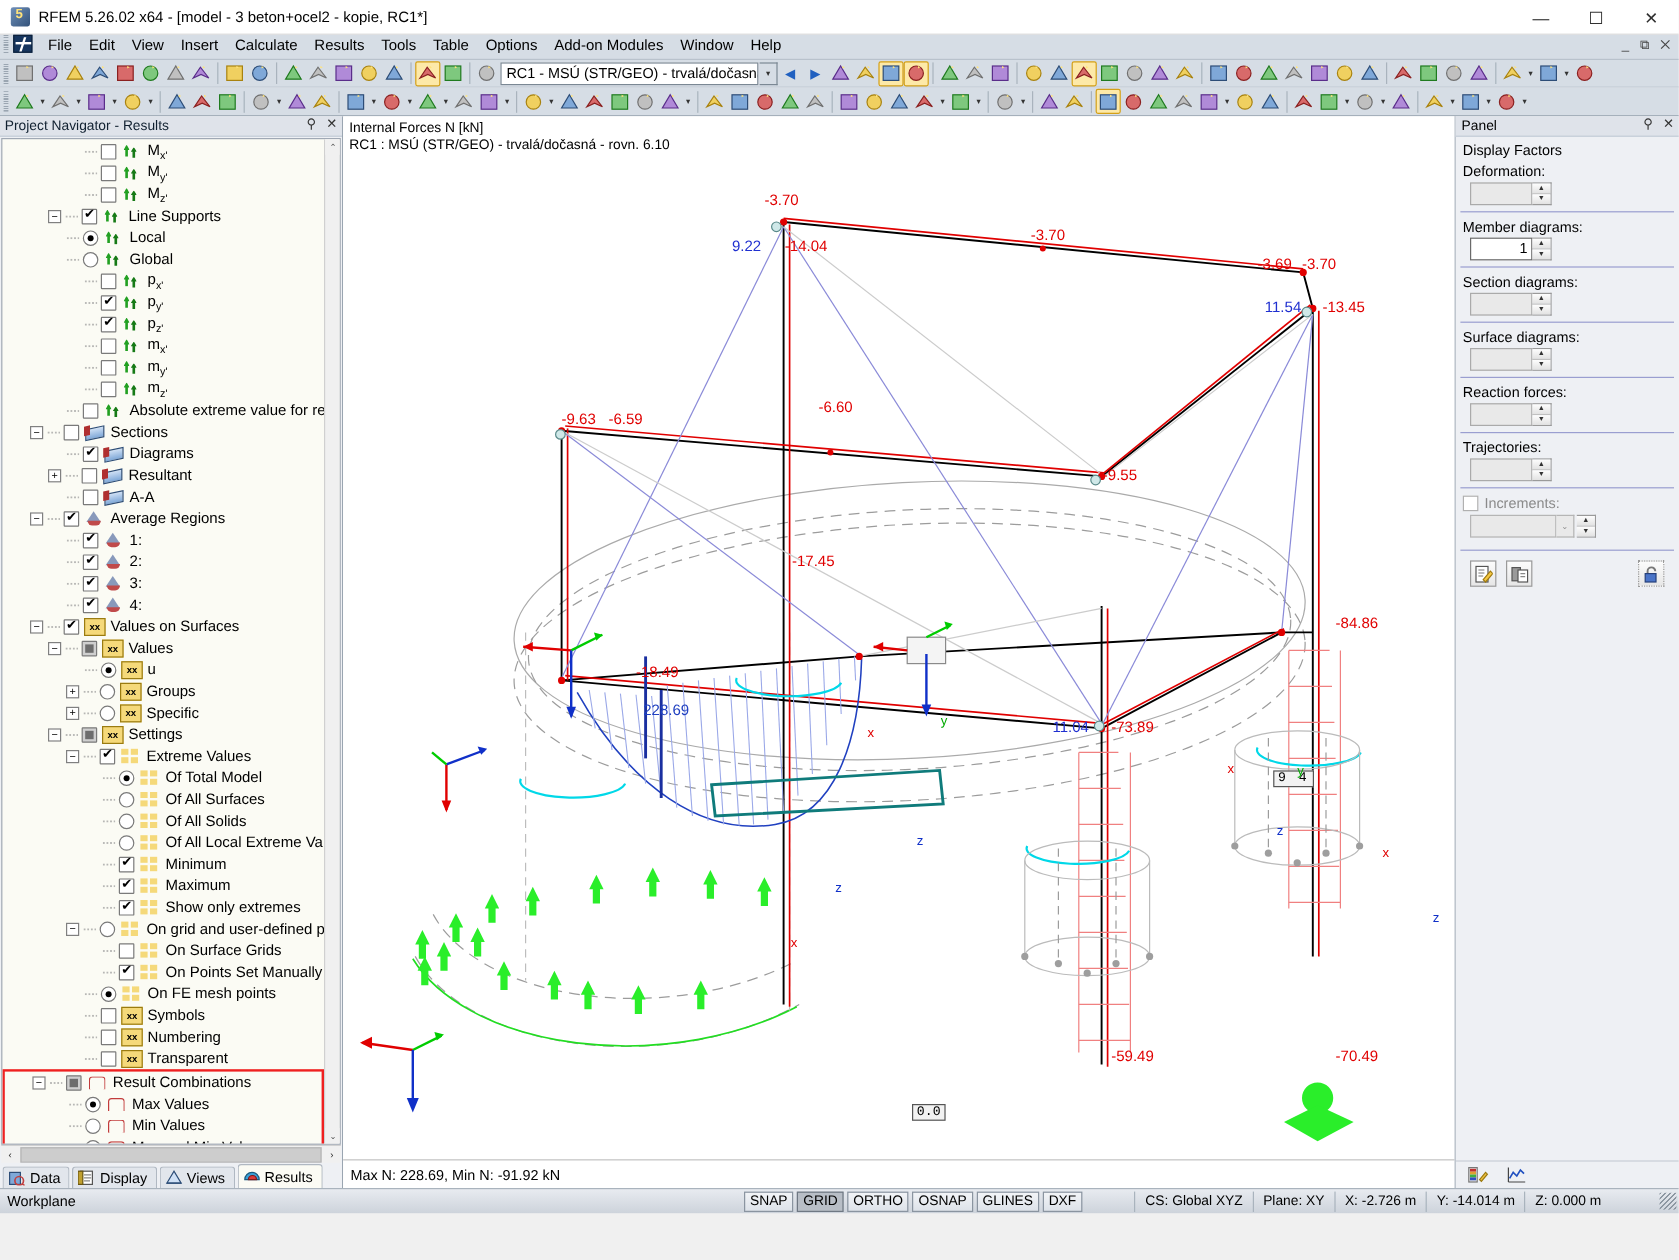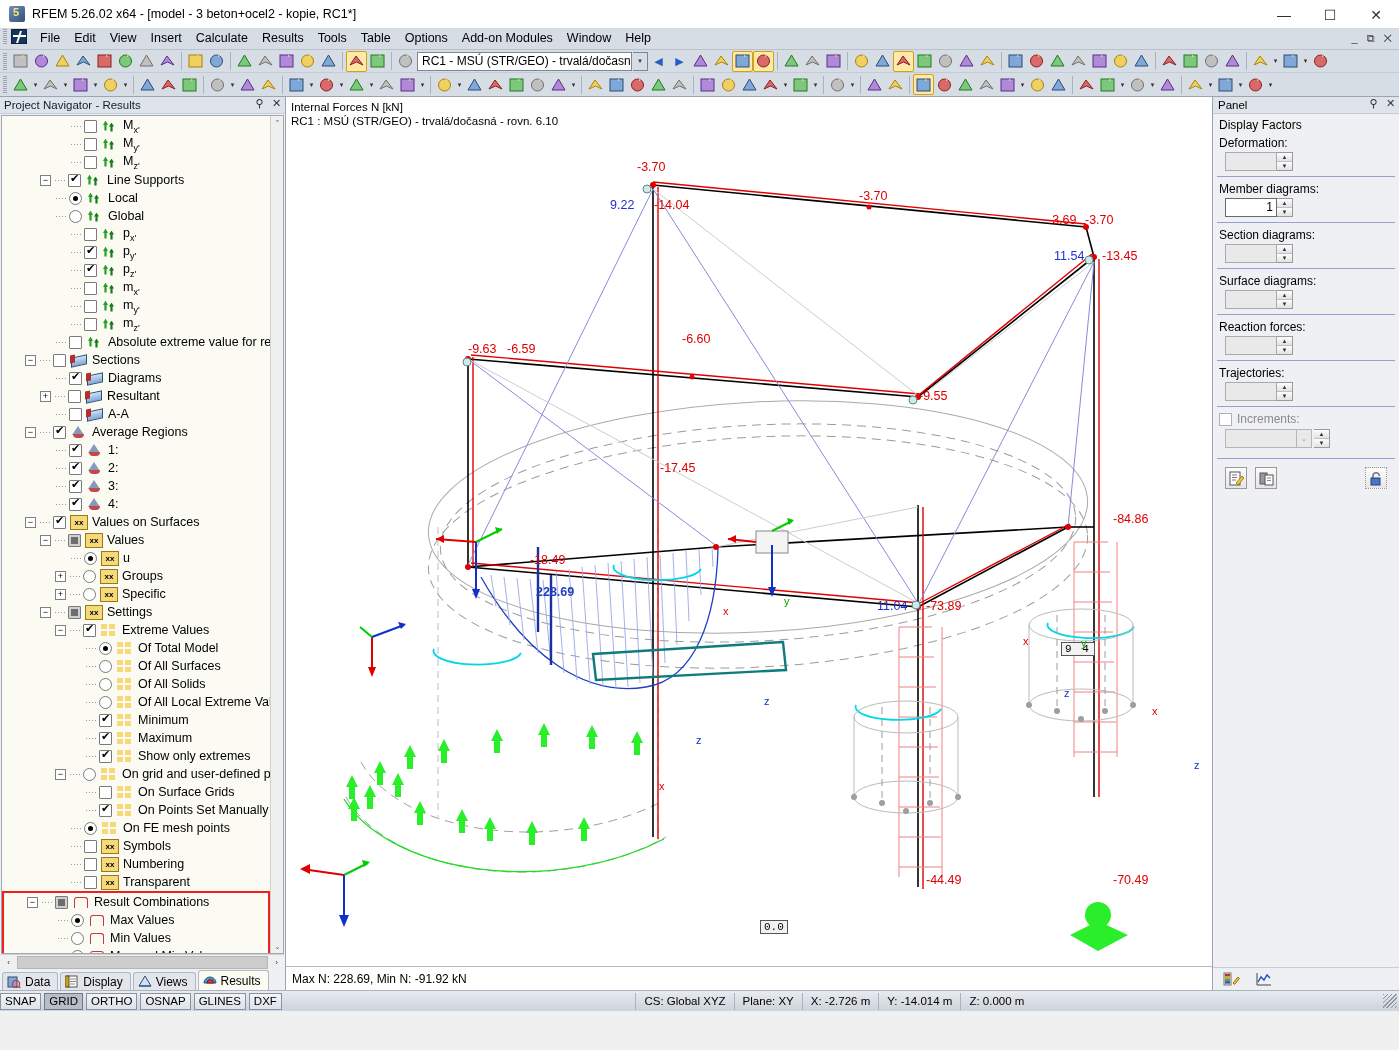--- a/index.html
+++ b/index.html
@@ -171,21 +171,21 @@
   
   #viewwrap { flex:1; background:#fff; display:flex; flex-direction:column;
     border-right:1px solid #9aa5b1; position:relative; }
   #viewport { flex:1; position:relative; overflow:hidden; background:#fff; }
   #vp-status { height:24px; border-top:1px solid #b8b8b8; background:#fff; font-size:12px;
     display:flex;align-items:center;padding-left:6px; color:#000; }
   #vp-header { position:absolute; left:5px; top:3px; font-size:11.5px; line-height:14px; color:#000; }
   .lab { position:absolute; font-size:12.5px; white-space:nowrap; }
   .lab.red { color:#e00000; }
   .lab.blue { color:#2030d0; }
-  .lab.navy { color:#2040c0;font-weight:bold; }
+  .lab.navy { color:#2040c0; }
   .valuebox { position:absolute; background:#f2f2f2; border:1px solid #555;
     font-family:"Liberation Mono", monospace; font-size:11px; padding:0 3px; color:#000; }
 
   
   #panel { width:186px; background:#eef0f4; display:flex; flex-direction:column; }
   #panel-title { height:17px; display:flex;align-items:center; background:#dfe3ea;
     font-size:11.5px; padding-left:5px; position:relative; border-bottom:1px solid #c3ccd6; }
   #panel-title .ptc { position:absolute;right:2px;top:0;display:flex;gap:4px; }
   #panel-title .ptc span { font-size:11px;color:#333;width:13px;text-align:center;cursor:default; }
   #panel-body { flex:1; background:#eef0f4; padding:2px 4px 0 4px; }
@@ -1544,21 +1544,21 @@
           <div class="lab red" style="left: 182px; top: 245px;">-9.63</div>
           <div class="lab red" style="left: 221px; top: 245px;">-6.59</div>
           <div class="lab red" style="left: 396px; top: 235px;">-6.60</div>
           <div class="lab red" style="left: 633px; top: 292px;">-9.55</div>
           <div class="lab red" style="left: 374px; top: 364px;">-17.45</div>
           <div class="lab red" style="left: 827px; top: 415px;">-84.86</div>
           <div class="lab red" style="left: 244px; top: 456px;">-18.49</div>
           <div class="lab navy" style="left: 250px; top: 488px;">228.69</div>
           <div class="lab blue" style="left: 591px; top: 502px;">11.04</div>
           <div class="lab red" style="left: 640px; top: 502px;">-73.89</div>
-          <div class="lab red" style="left: 640px; top: 776px;">-44.49</div>
+          <div class="lab red" style="left: 640px; top: 776px;">-59.49</div>
           <div class="lab red" style="left: 827px; top: 776px;">-70.49</div>
         </div>
 
       <div class="valuebox" style="left:474px;top:823px">0.0</div>
       <div class="valuebox" style="left:775px;top:545px;letter-spacing:2px">9  4</div>
 
       <div class="lab" style="left:437px;top:508px;color:#e00000;font-size:11px">x</div>
       <div class="lab" style="left:498px;top:498px;color:#00aa00;font-size:11px">y</div>
       <div class="lab" style="left:478px;top:598px;color:#1030c8;font-size:11px">z</div>
       <div class="lab" style="left:737px;top:538px;color:#e00000;font-size:11px">x</div>
@@ -1699,20 +1699,21 @@
       <svg width="18" height="16">
         <line x1="2" y1="14" x2="2" y2="2" stroke="#444"></line>
         <line x1="2" y1="14" x2="16" y2="14" stroke="#444"></line>
         <path d="M3 11 L6 6 L9 9 L12 4 L15 7" fill="none" stroke="#2050c0" stroke-width="1.4"></path>
       </svg>
     </div>
   </div>
 </div>
 
 <div id="statusbar">
+  <div class="wp">Workplane</div>
   <div id="sb-toggles" style="display:flex">
       <div class="sbtn">SNAP</div>
       <div class="sbtn pressed">GRID</div>
       <div class="sbtn">ORTHO</div>
       <div class="sbtn">OSNAP</div>
       <div class="sbtn">GLINES</div>
       <div class="sbtn">DXF</div>
     </div>
   <div id="sb-cells" style="display:flex;margin-left:auto">
       <div class="scell">CS: Global XYZ</div>

